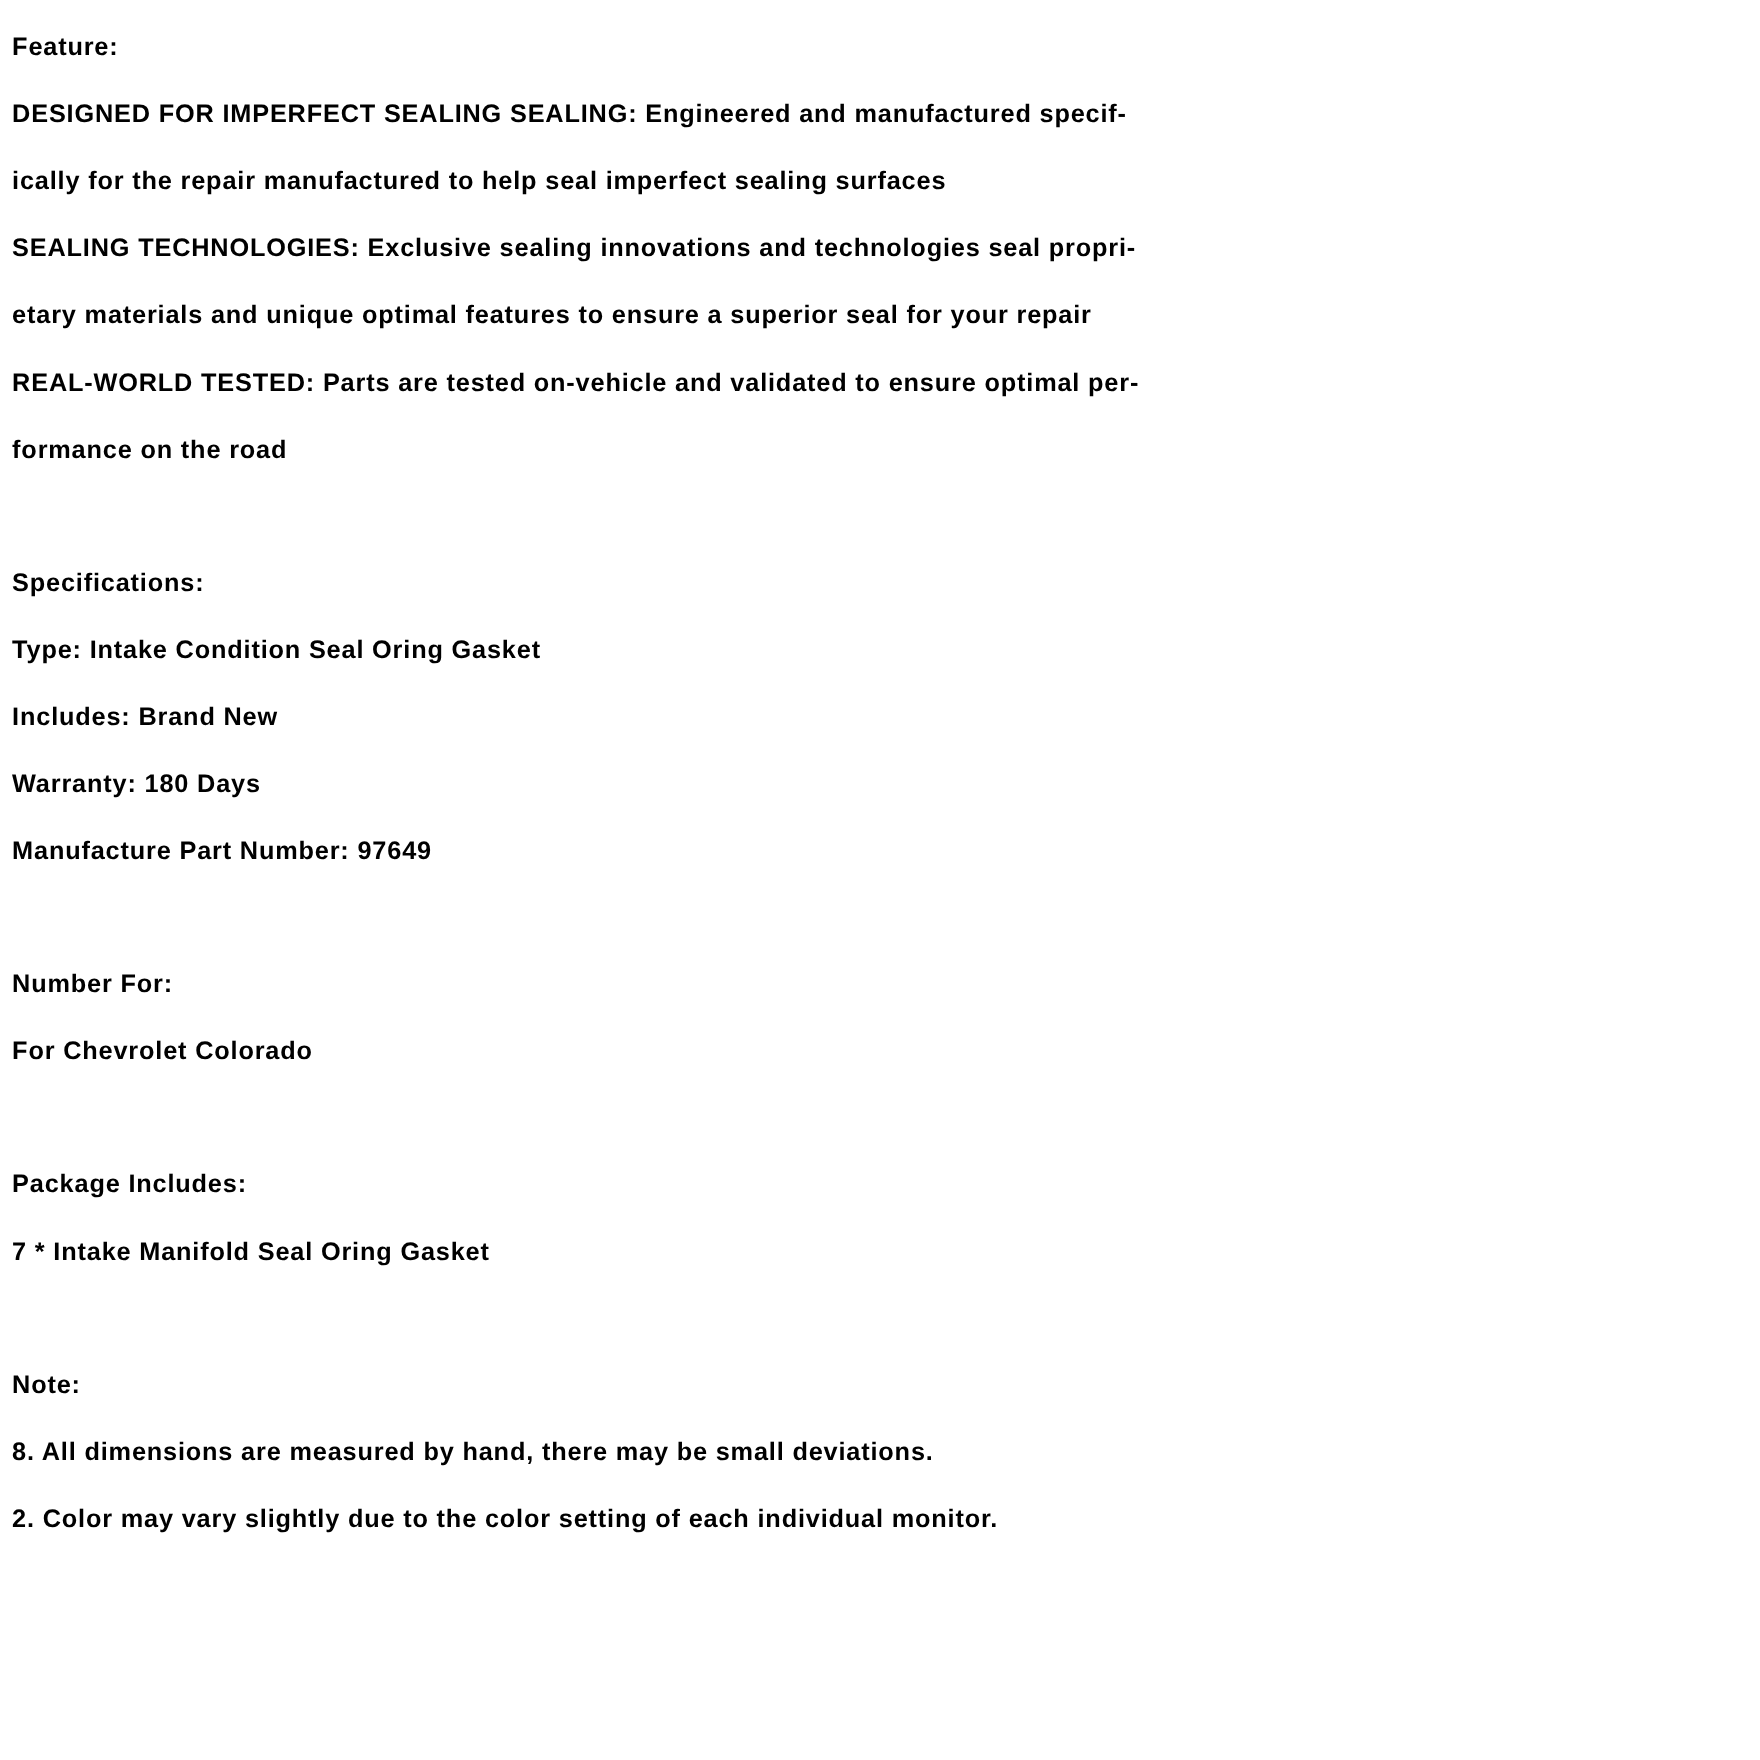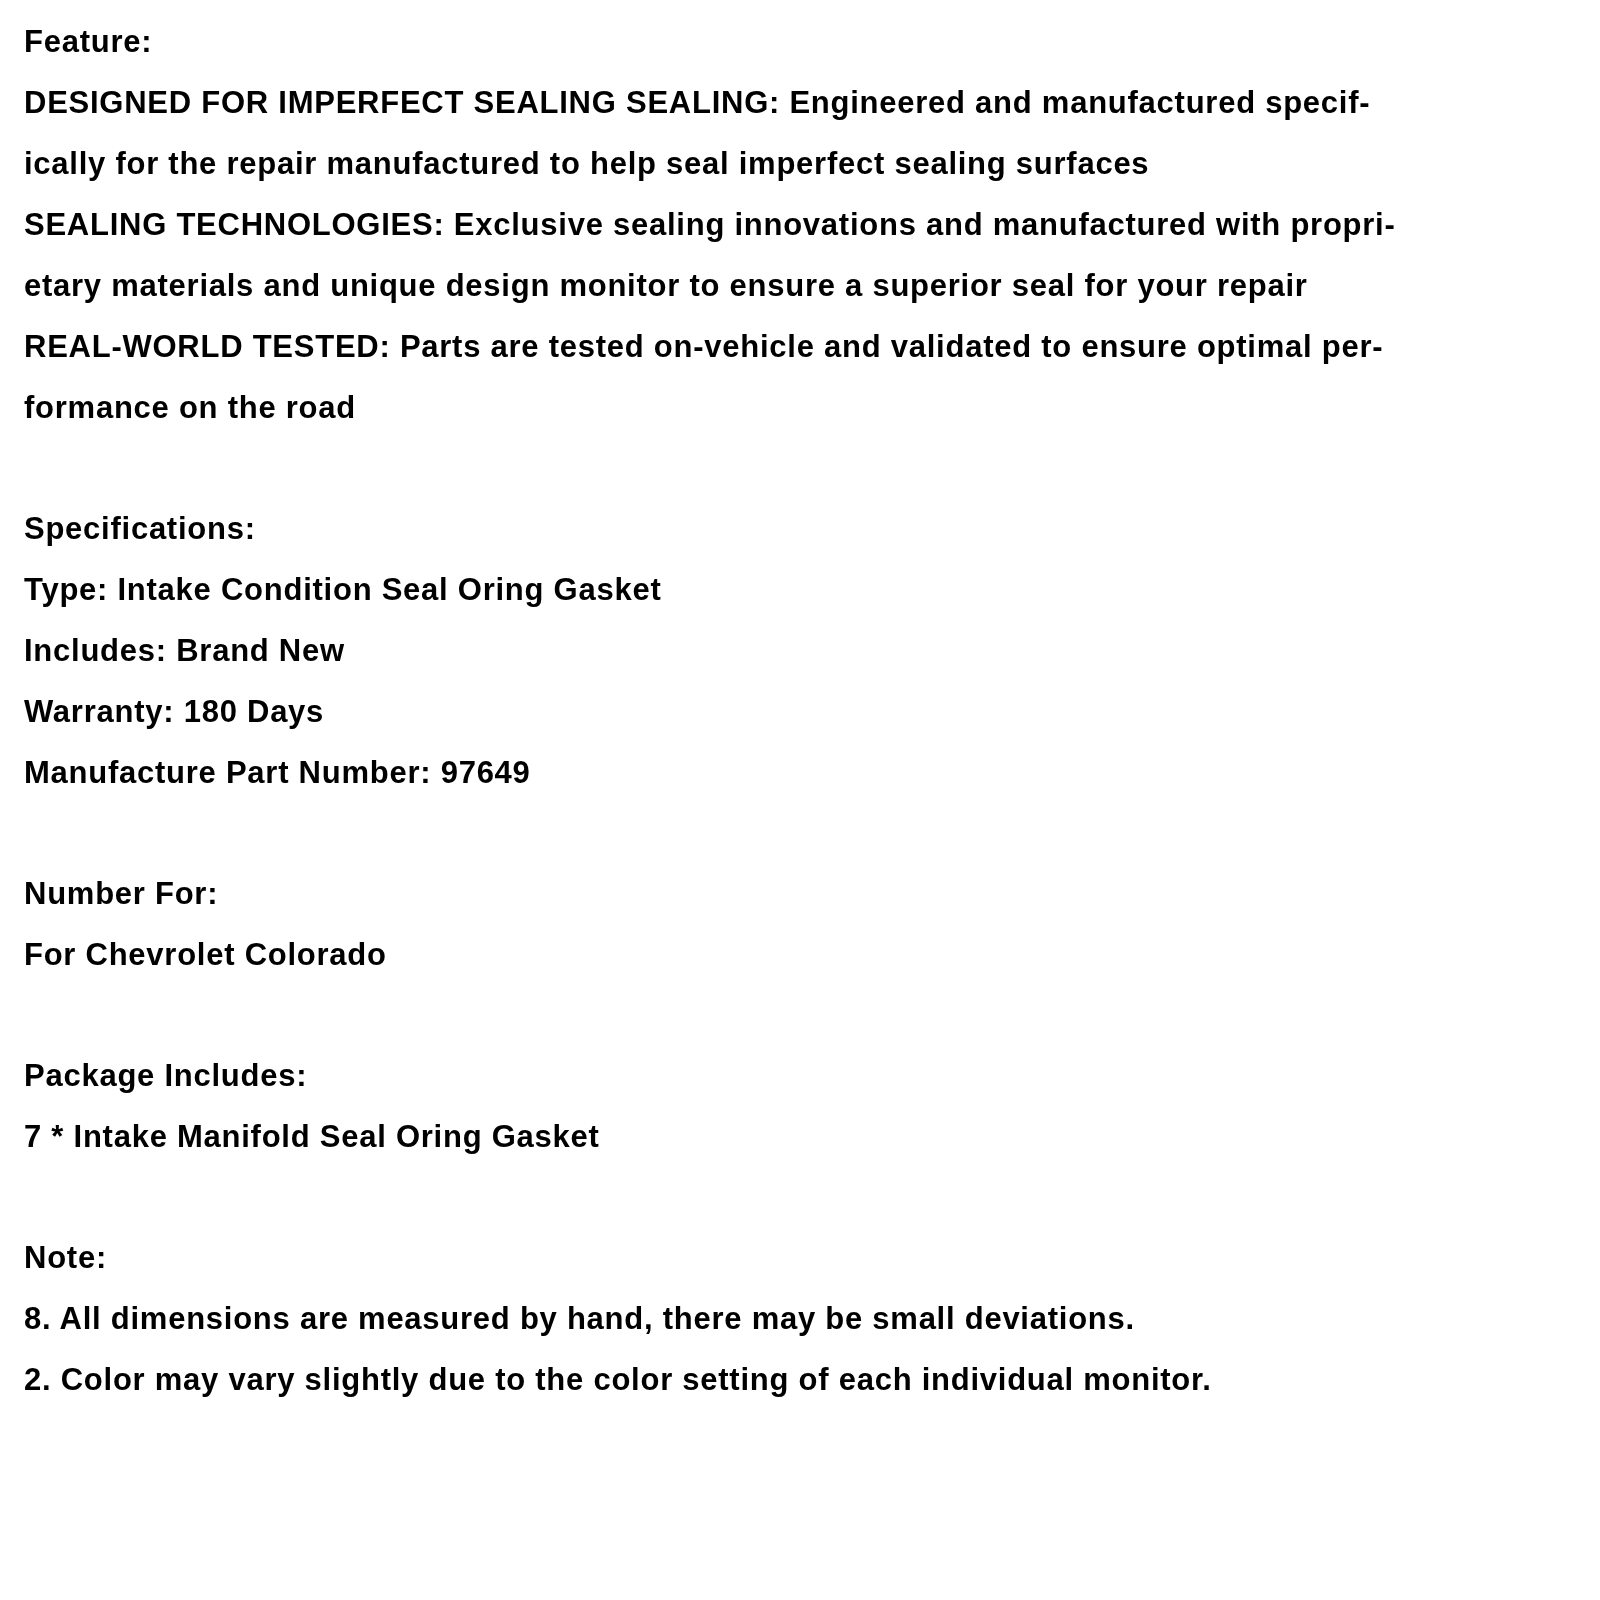--- a/index.html
+++ b/index.html
@@ -2,34 +2,34 @@
 <html><head>
   <meta charset="utf-8">
   <style>
     html, body { margin: 0; padding: 0; background: #ffffff; }
     body {
       width: 1600px; height: 1600px; position: relative; overflow: hidden;
       font-family: "Liberation Sans", sans-serif;
       font-weight: bold; color: #000000;
     }
     .line {
-      position: absolute; left: 24px;
-      font-size: 31px; line-height: 40px; white-space: nowrap;
+      position: absolute; left: 11px;
+      font-size: 23px; line-height: 40px; white-space: nowrap;
       letter-spacing: 0.75px;
     }
   </style>
 </head>
 <body>
 
 <div>
   <div class="line" style="top:22px">Feature:</div>
   <div class="line" style="top:83px">DESIGNED FOR IMPERFECT SEALING SEALING: Engineered and manufactured specif-</div>
   <div class="line" style="top:144px">ically for the repair manufactured to help seal imperfect sealing surfaces</div>
-  <div class="line" style="top:205px">SEALING TECHNOLOGIES: Exclusive sealing innovations and manufactured with propri-</div>
-  <div class="line" style="top:266px">etary materials and unique design monitor to ensure a superior seal for your repair</div>
+  <div class="line" style="top:205px">SEALING TECHNOLOGIES: Exclusive sealing innovations and technologies seal propri-</div>
+  <div class="line" style="top:266px">etary materials and unique optimal features to ensure a superior seal for your repair</div>
   <div class="line" style="top:327px">REAL-WORLD TESTED: Parts are tested on-vehicle and validated to ensure optimal per-</div>
   <div class="line" style="top:388px">formance on the road</div>
 </div>
 
 <div>
   <div class="line" style="top:509px">Specifications:</div>
   <div class="line" style="top:570px">Type: Intake Condition Seal Oring Gasket</div>
   <div class="line" style="top:631px">Includes: Brand New</div>
   <div class="line" style="top:692px">Warranty: 180 Days</div>
   <div class="line" style="top:753px">Manufacture Part Number: 97649</div>

